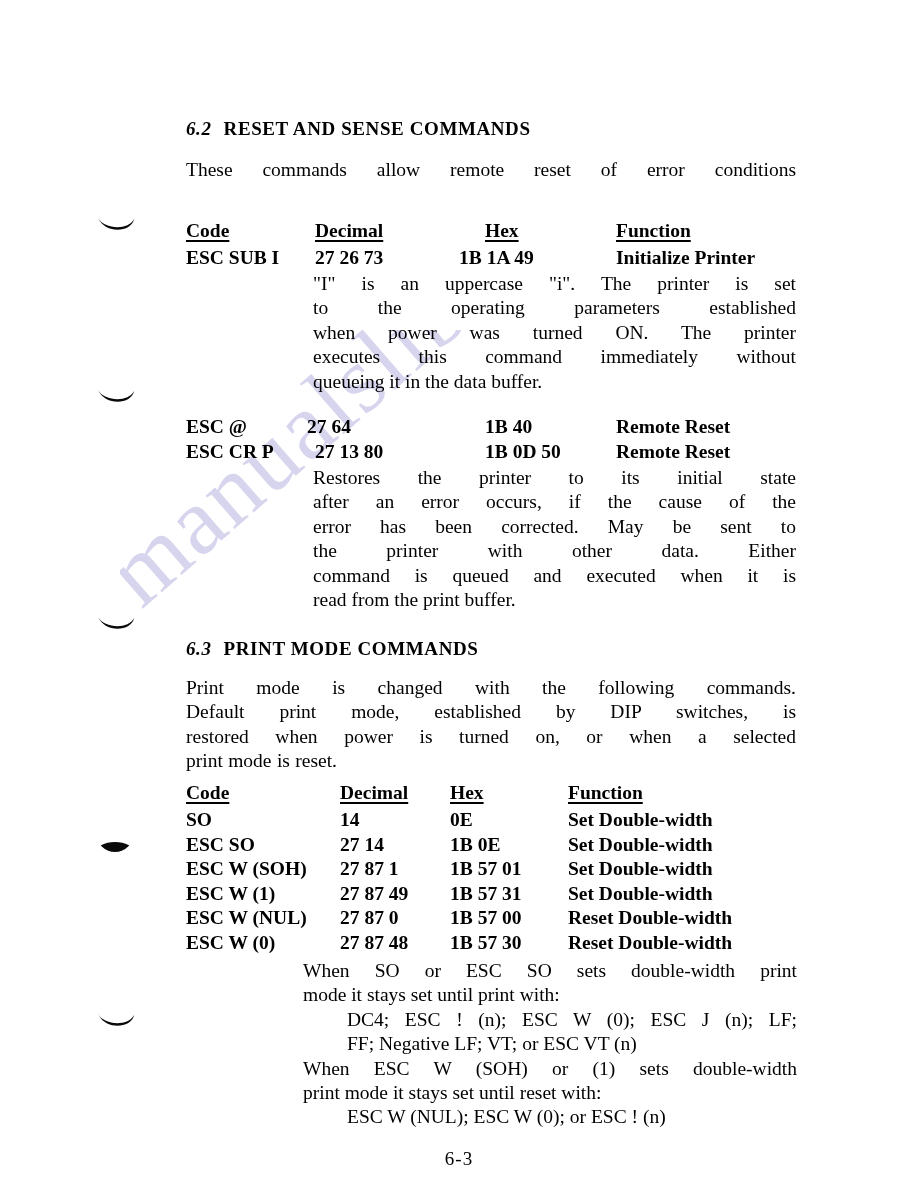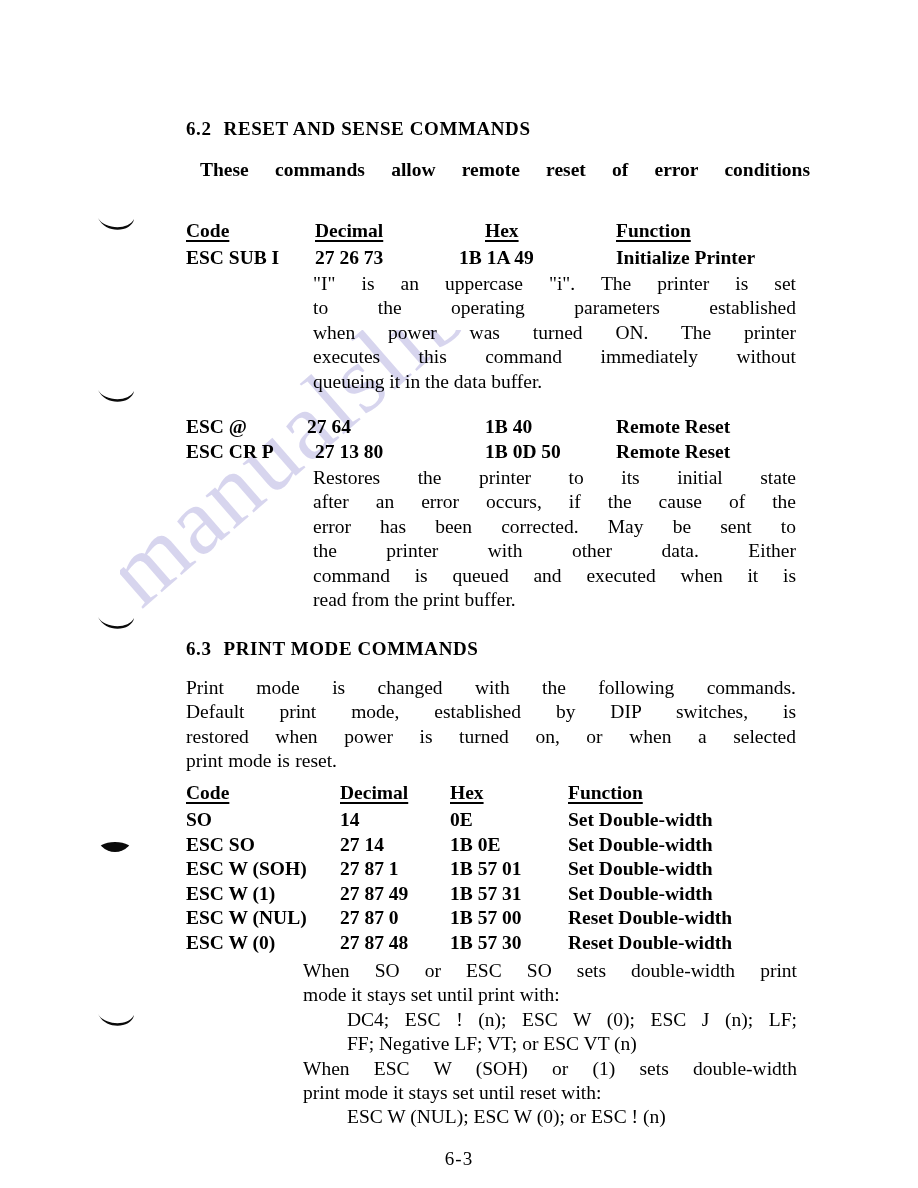--- a/index.html
+++ b/index.html
@@ -74,20 +74,21 @@
   .section-heading {
     position: absolute;
     font-family: "Liberation Serif", serif;
     font-weight: bold;
     font-size: 19px;
     letter-spacing: .6px;
     white-space: nowrap;
   }
   .section-heading .num {
     margin-right: 12px;
+    font-style: italic;
   }
 
   
   .para {
     position: absolute;
     font-family: "Liberation Serif", serif;
     font-size: 19.5px;
     line-height: 24.4px;
     text-align: justify;
     -moz-text-align-last: left;
@@ -189,21 +190,21 @@
   <div class="margin-mark thin" style="left:96px; top:1012px;">
     <div class="crescent"></div>
   </div>
 
   <div id="content">
 
     <div class="section-heading" style="left:186px; top:118px;">
       <span class="num">6.2</span><span>RESET AND SENSE COMMANDS</span>
     </div>
 
-    <div class="para" style="left:200px; top:158px; width:610px;font-weight:bold;">
+    <div class="para" style="left:186px; top:158px; width:610px;">
       <span class="ln">These commands allow remote reset of error conditions</span>
     </div>
 
     <div class="cmd-table" style="left:0px; top:220px; width:918px;">
 
       <div class="row head">
         <span class="cell" style="left:186px;">Code</span>
         <span class="cell" style="left:315px;">Decimal</span>
         <span class="cell" style="left:485px;">Hex</span>
         <span class="cell" style="left:616px;">Function</span>

